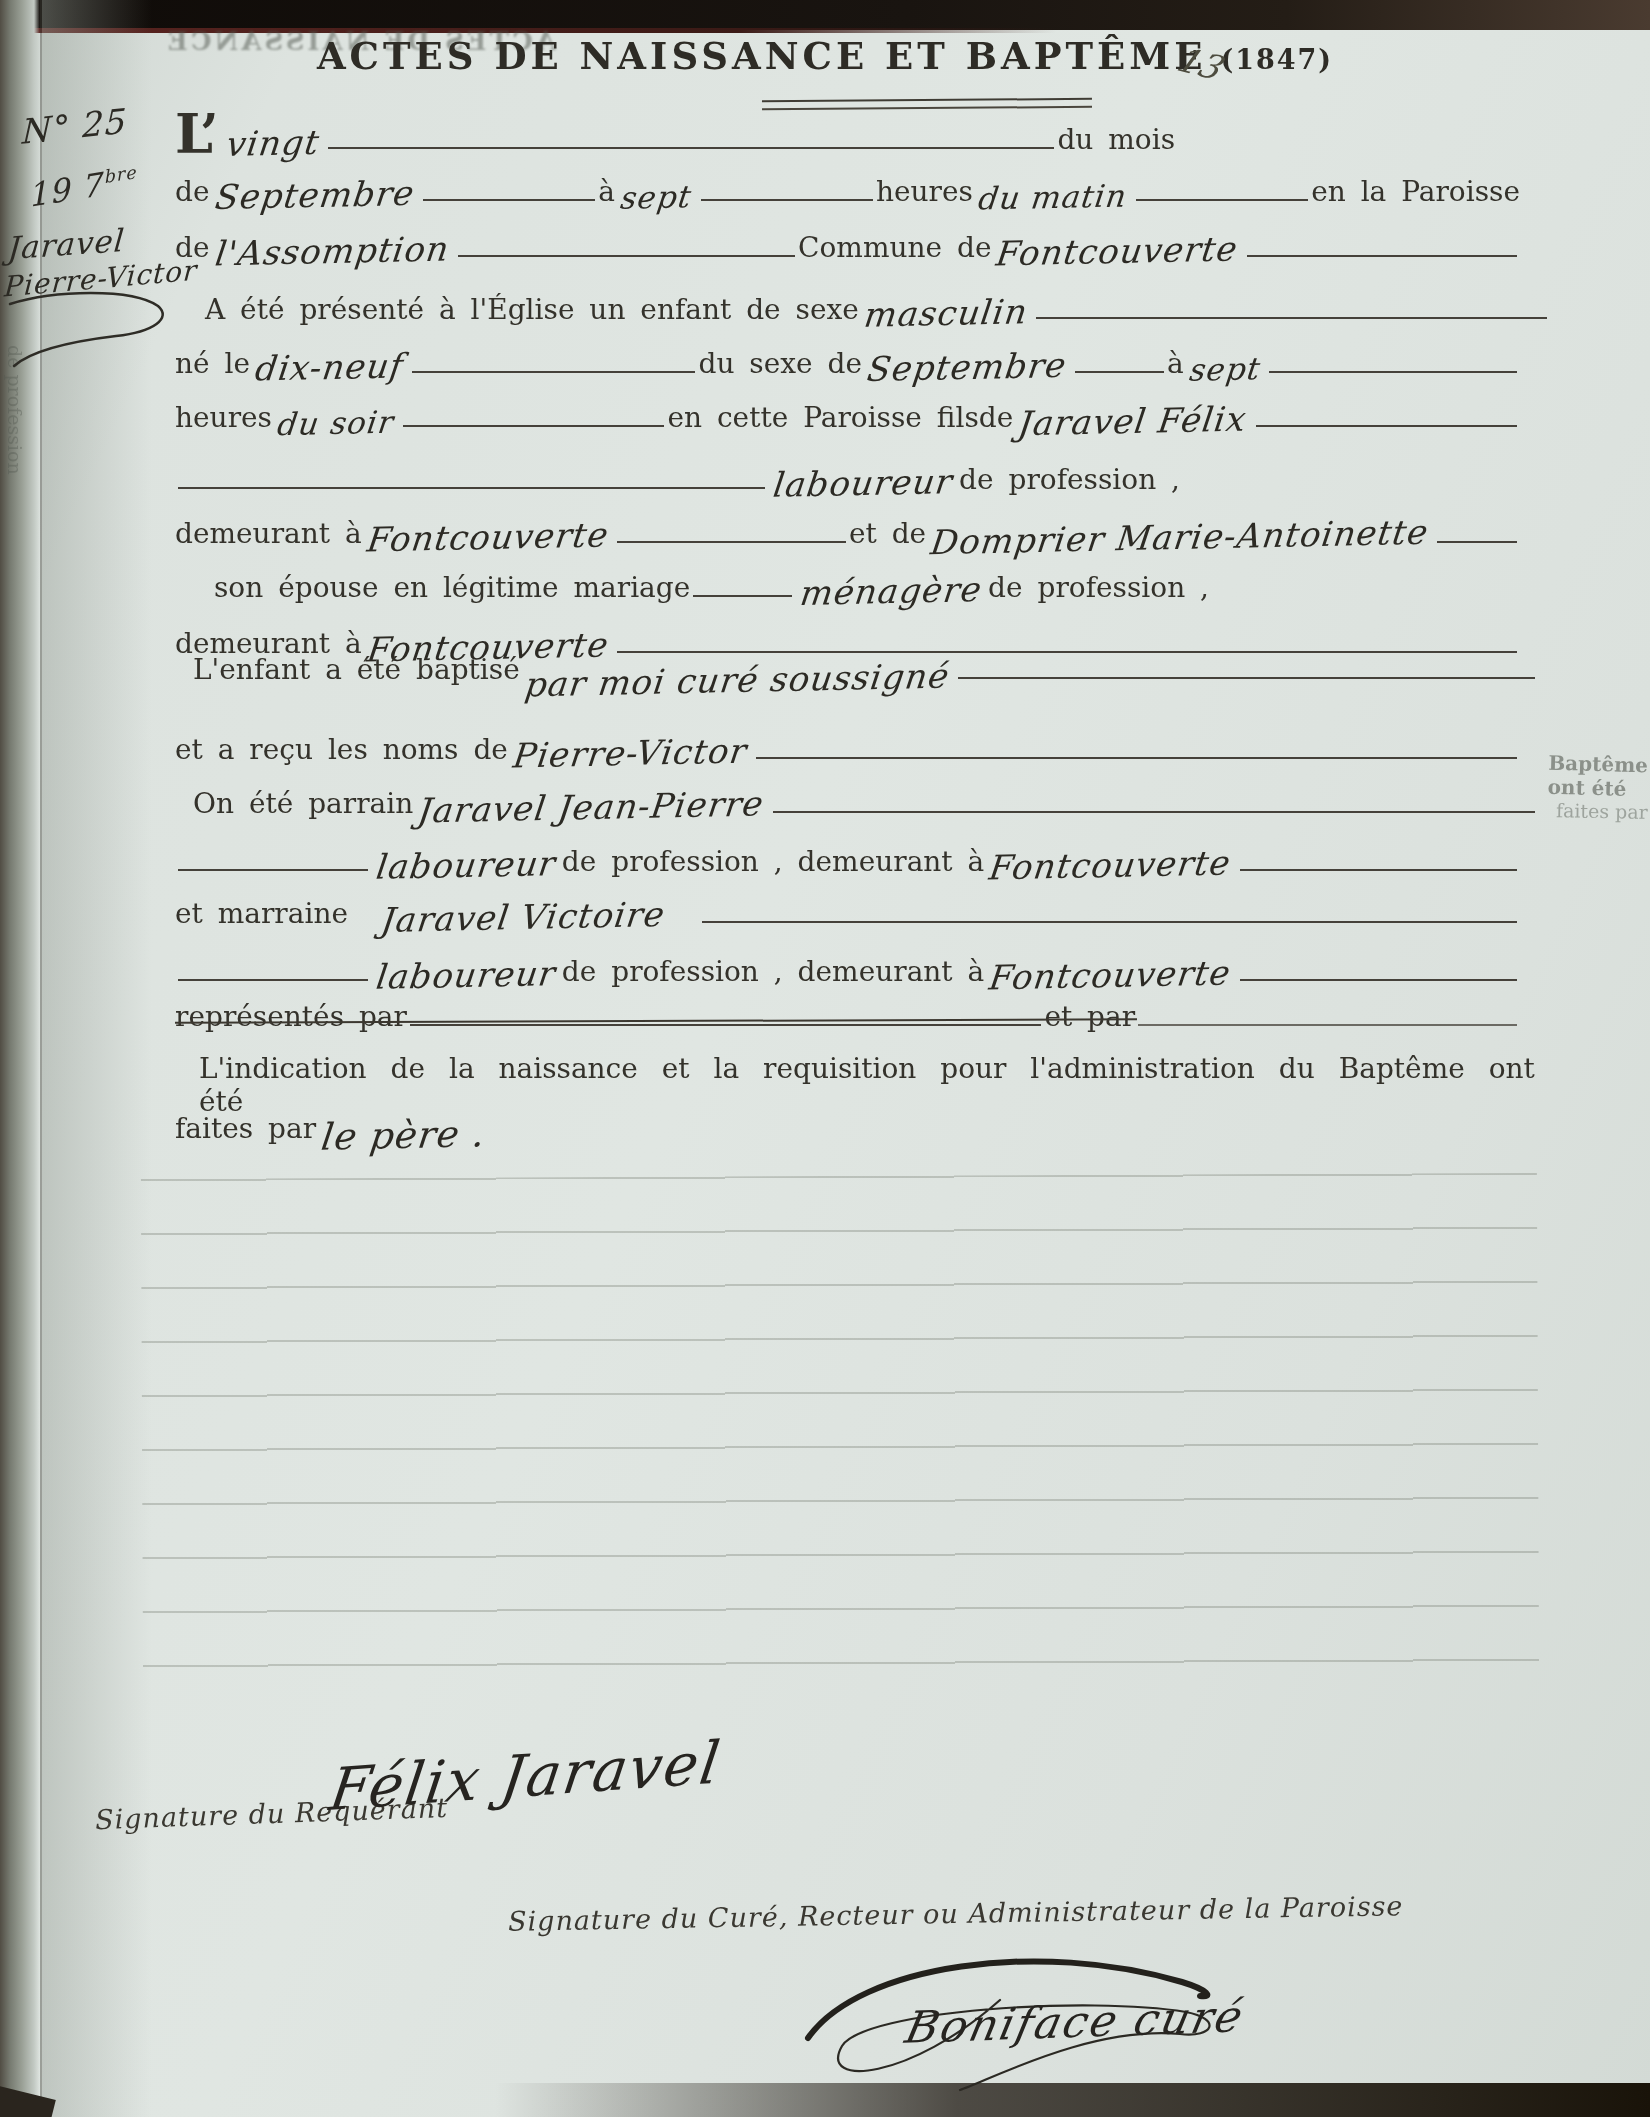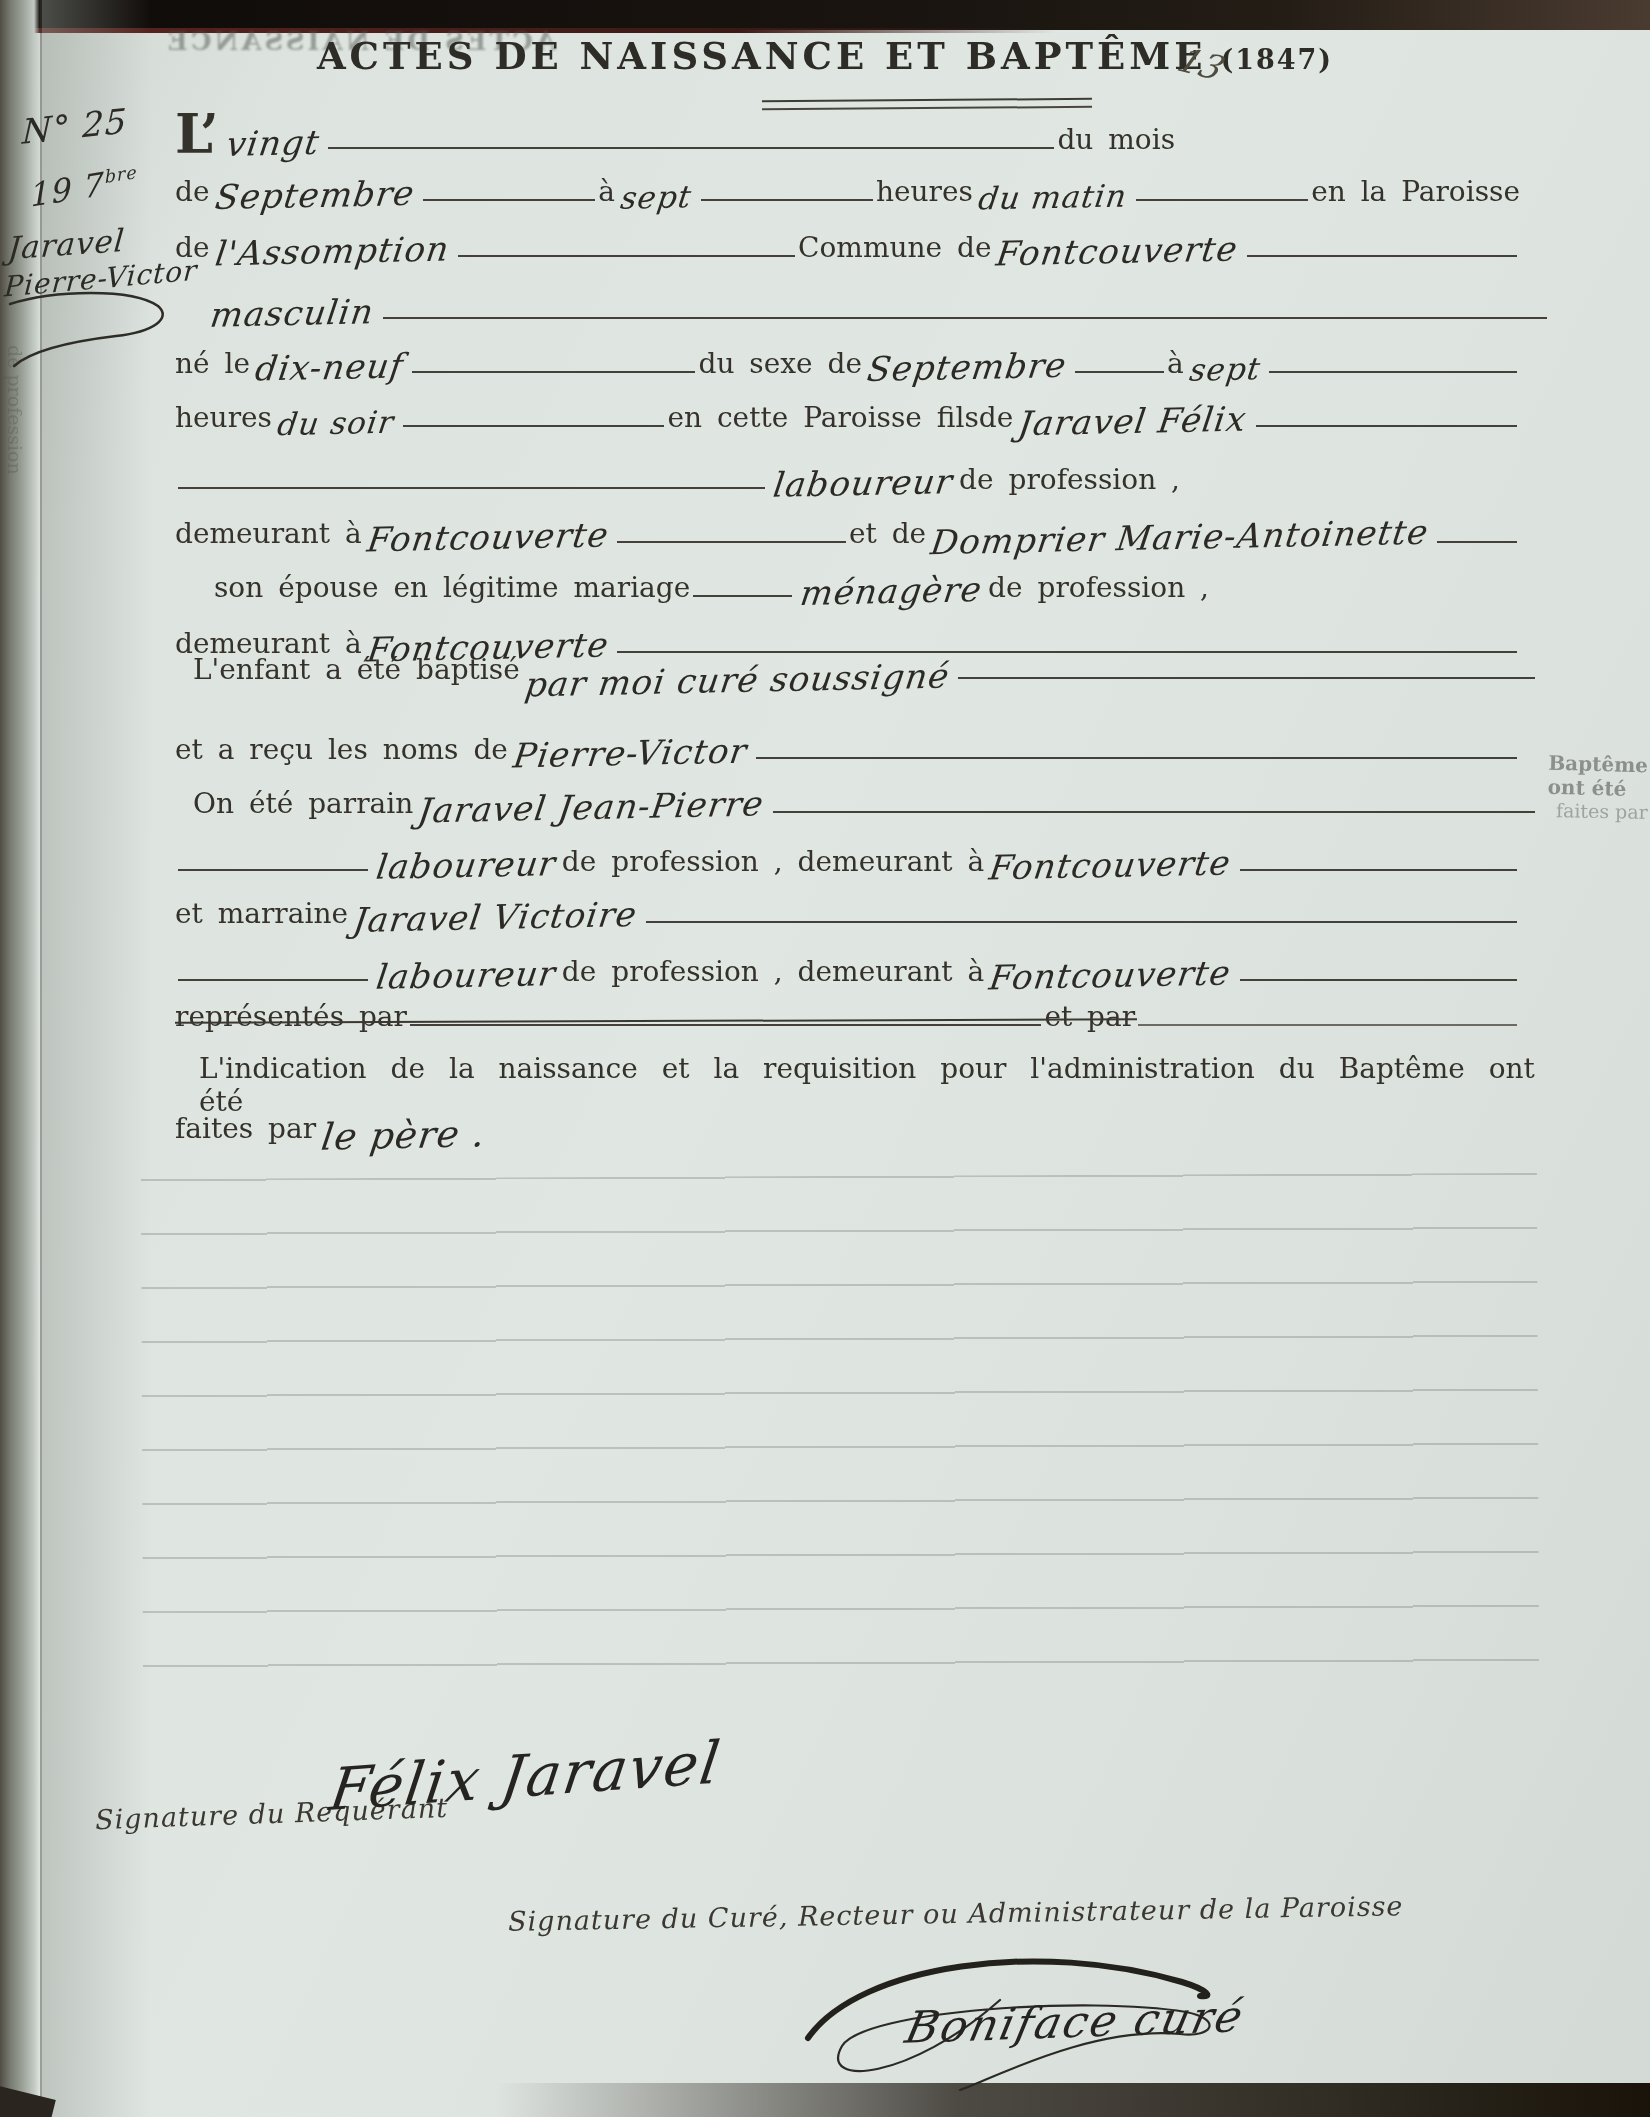--- a/index.html
+++ b/index.html
@@ -121,20 +121,21 @@
   <div class="row" style="top:226px;">
     <span class="printed">de</span>
     <span class="hand big">l'Assomption</span>
     <span class="rule" style="flex:2;"></span>
     <span class="printed">Commune de</span>
     <span class="hand big">Fontcouverte</span>
     <span class="rule" style="flex:1.6;"></span>
   </div>
 
   <div class="row" style="top:288px;padding-left:30px;">
+    <span class="printed">A été présenté à l'Église un enfant de sexe</span>
     <span class="hand big">masculin</span>
     <span class="rule"></span>
   </div>
 
   <div class="row" style="top:342px;">
     <span class="printed">né le</span>
     <span class="hand big">dix-neuf</span>
     <span class="rule" style="flex:1.6;"></span>
     <span class="printed">du sexe de</span>
     <span class="hand big">Septembre</span>
@@ -203,21 +204,21 @@
   </div>
 
   <div class="row" style="top:840px;">
     <span class="rule" style="flex:0 0 190px;"></span>
     <span class="hand big">laboureur</span>
     <span class="printed">de profession , demeurant à</span>
     <span class="hand big">Fontcouverte</span>
     <span class="rule"></span>
   </div>
 
-  <div class="row" style="top:892px;">
+  <div class="row" style="top:892px;gap:28px;">
     <span class="printed">et marraine</span>
     <span class="hand big">Jaravel Victoire</span>
     <span class="rule"></span>
   </div>
 
   <div class="row" style="top:950px;">
     <span class="rule" style="flex:0 0 190px;"></span>
     <span class="hand big">laboureur</span>
     <span class="printed">de profession , demeurant à</span>
     <span class="hand big">Fontcouverte</span>

